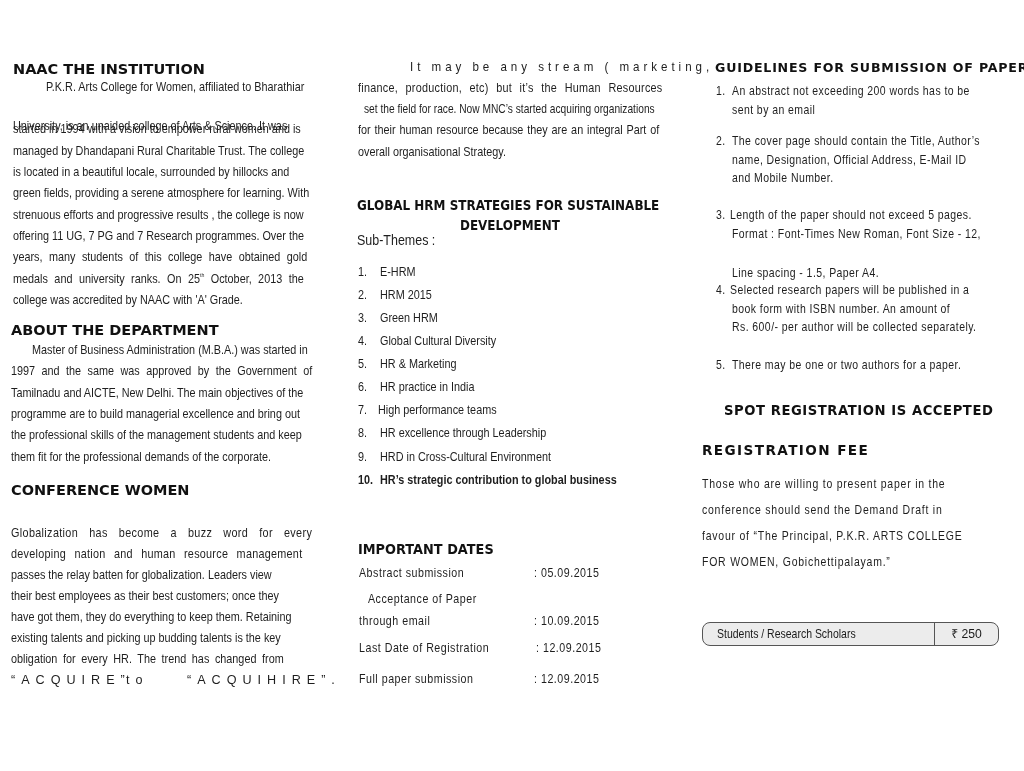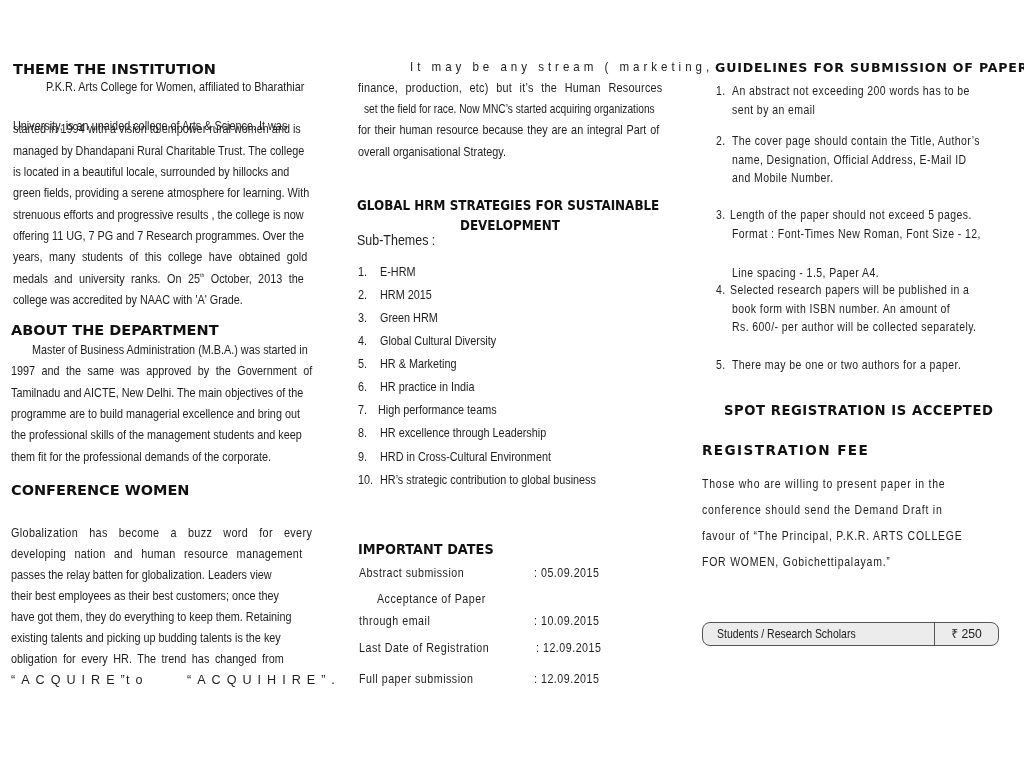--- a/index.html
+++ b/index.html
@@ -67,21 +67,21 @@
       border-left: 1px solid #555;
       text-align: center;
       padding: 0;
       width: 63px;
     }
   </style>
 </head>
 <body>
 
 <div>
-  <h2 class="h-black" style="left:13px; top:61px;">THEME THE INSTITUTION</h2>
+  <h2 class="h-black" style="left:13px; top:61px;">NAAC THE INSTITUTION</h2>
 
   <div>
     <div class="line" style="left:46px; top:80px;"><span class="narrow">P.K.R. Arts College for Women, affiliated to Bharathiar</span></div>
     <div class="line" style="left:13px; top:119px;"><span class="narrow">University, is an unaided college of Arts &amp; Science. It was</span></div>
     <div class="line" style="left:13px; top:122px;"><span class="narrow">started in 1994 with a vision to empower rural women and is</span></div>
     <div class="line" style="left:13px; top:144px;"><span class="narrow">managed by Dhandapani Rural Charitable Trust. The college</span></div>
     <div class="line" style="left:13px; top:165px;"><span class="narrow">is located in a beautiful locale, surrounded by hillocks and</span></div>
     <div class="line" style="left:13px; top:186px;"><span class="narrow">green fields, providing a serene atmosphere for learning. With</span></div>
     <div class="line" style="left:13px; top:208px;"><span class="narrow">strenuous efforts and progressive results , the college is now</span></div>
     <div class="line" style="left:13px; top:229px;"><span class="narrow">offering 11 UG, 7 PG and 7 Research programmes.  Over the</span></div>
@@ -137,31 +137,31 @@
   <div class="theme-list">
     <div class="line" style="left:358px; top:265px;"><span class="narrow">1.</span><span class="narrow" style="position:absolute; left:22px;">E-HRM</span></div>
     <div class="line" style="left:358px; top:288px;"><span class="narrow">2.</span><span class="narrow" style="position:absolute; left:22px;">HRM 2015</span></div>
     <div class="line" style="left:358px; top:311px;"><span class="narrow">3.</span><span class="narrow" style="position:absolute; left:22px;">Green HRM</span></div>
     <div class="line" style="left:358px; top:334px;"><span class="narrow">4.</span><span class="narrow" style="position:absolute; left:22px;">Global Cultural Diversity</span></div>
     <div class="line" style="left:358px; top:357px;"><span class="narrow">5.</span><span class="narrow" style="position:absolute; left:22px;">HR &amp; Marketing</span></div>
     <div class="line" style="left:358px; top:380px;"><span class="narrow">6.</span><span class="narrow" style="position:absolute; left:22px;">HR practice in India</span></div>
     <div class="line" style="left:358px; top:403px;"><span class="narrow">7.</span><span class="narrow" style="position:absolute; left:20px;">High performance teams</span></div>
     <div class="line" style="left:358px; top:426px;"><span class="narrow">8.</span><span class="narrow" style="position:absolute; left:22px;">HR excellence through Leadership</span></div>
     <div class="line" style="left:358px; top:450px;"><span class="narrow">9.</span><span class="narrow" style="position:absolute; left:22px;">HRD in Cross-Cultural Environment</span></div>
-    <div class="line" style="left:358px; top:473px;"><span class="narrow">10.</span><span class="narrow" style="position:absolute; left:22px;">HR’s strategic contribution to global business</span></div>
+    <div class="line" style="left:358px; top:473px;font-weight:bold;"><span class="narrow">10.</span><span class="narrow" style="position:absolute; left:22px;">HR’s strategic contribution to global business</span></div>
   </div>
 
   <h2 class="h-black" style="left:358px; top:541px; font-size:14px;"><span class="narrow" style="transform:scaleX(0.92);">IMPORTANT DATES</span></h2>
 
   <div class="dates">
     <div class="line" style="left:359px; top:566px;">
       <span class="narrow">Abstract submission</span>
       <span class="narrow" style="position:absolute; left:175px;">:  05.09.2015</span>
     </div>
-    <div class="line" style="left:377px; top:592px;">
+    <div class="line" style="left:368px; top:592px;">
       <span class="narrow">Acceptance of Paper</span>
     </div>
     <div class="line" style="left:359px; top:614px;">
       <span class="narrow">through email</span>
       <span class="narrow" style="position:absolute; left:175px;">:  10.09.2015</span>
     </div>
     <div class="line" style="left:359px; top:641px;">
       <span class="narrow">Last Date of Registration</span>
       <span class="narrow" style="position:absolute; left:177px;">:  12.09.2015</span>
     </div>

